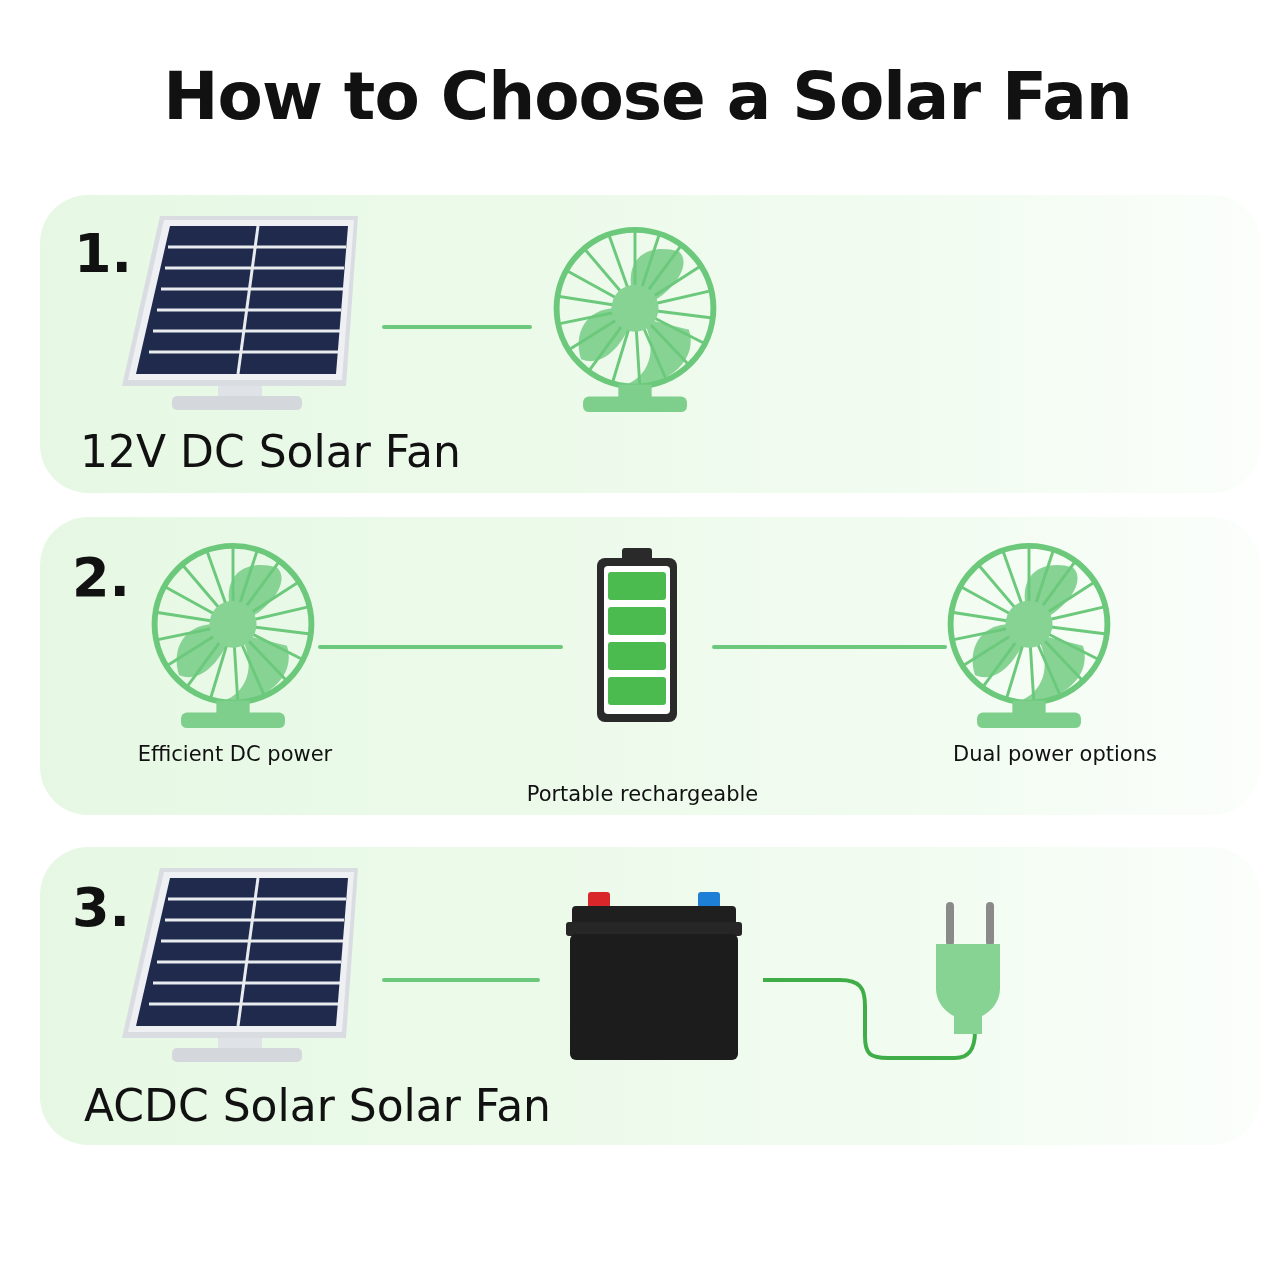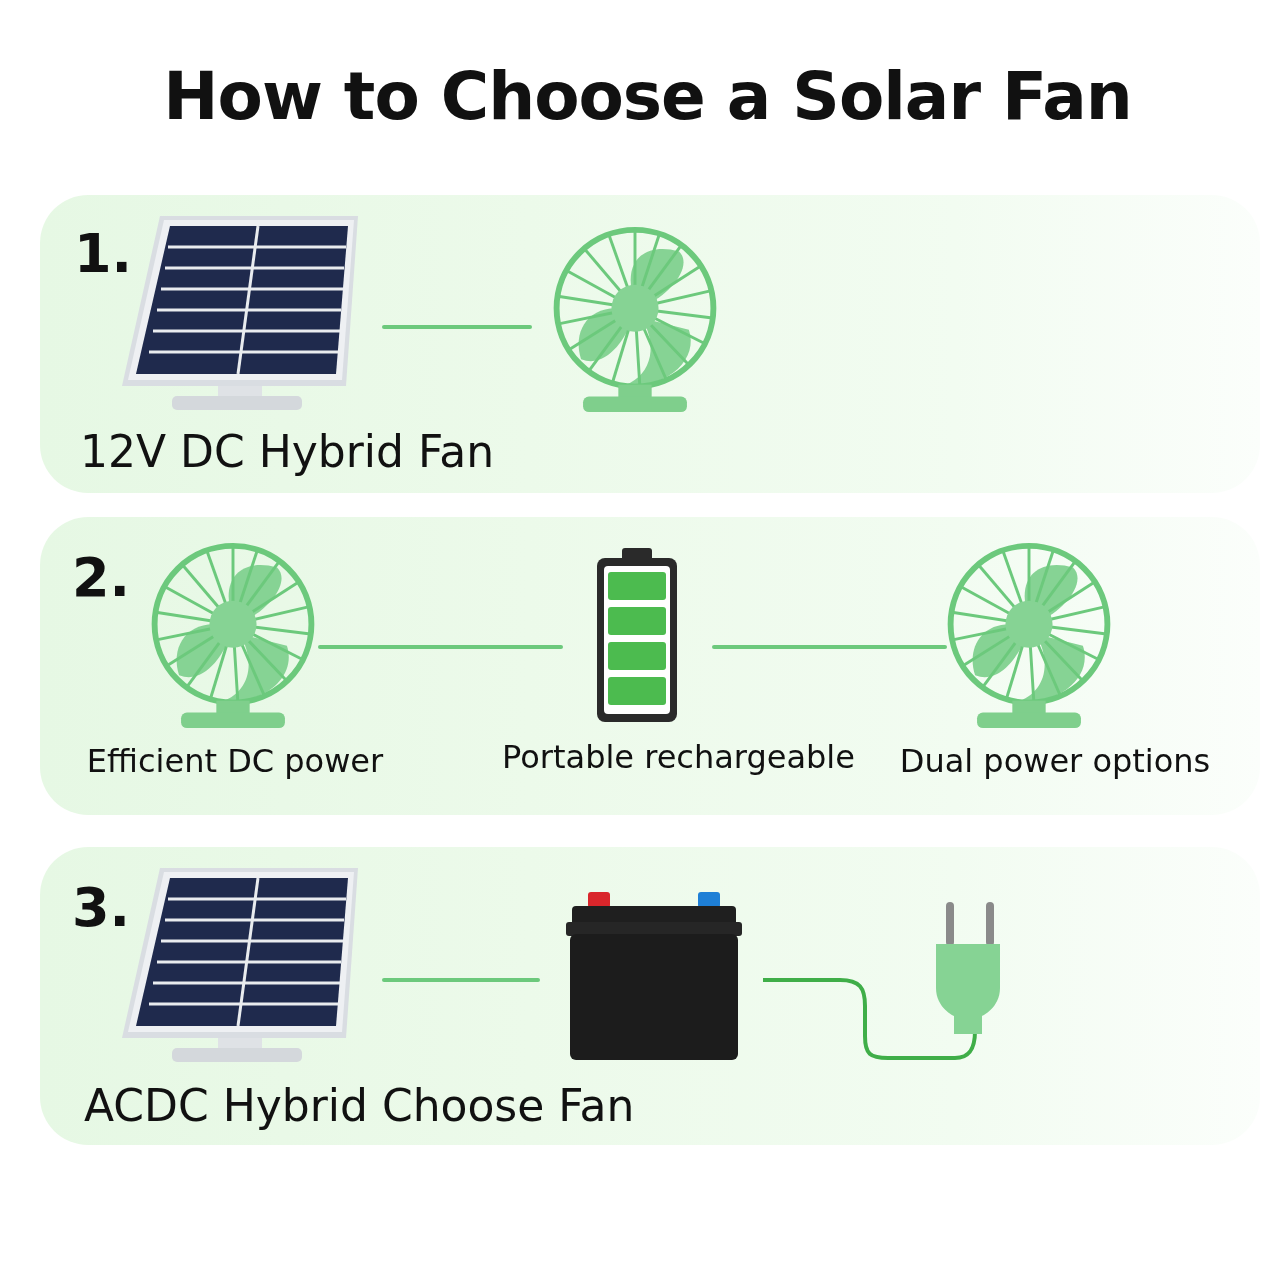--- a/index.html
+++ b/index.html
@@ -4,21 +4,21 @@
 <style>
   html,body{margin:0;padding:0;}
   body{width:1280px;height:1280px;background:#ffffff;position:relative;overflow:hidden;font-family:"Liberation Sans",sans-serif;}
   .title{position:absolute;left:0;top:58px;width:1295px;text-align:center;font-size:66px;font-weight:bold;color:#111;font-family:"DejaVu Sans",sans-serif;letter-spacing:-1px;}
   .card{position:absolute;left:40px;width:1220px;border-radius:48px;background:linear-gradient(90deg,#e6f8e4 0%,#ecfaea 40%,#f2fcf1 75%,#fbfefb 100%);}
   .card1{top:195px;height:298px;}
   .card2{top:517px;height:298px;}
   .card3{top:847px;height:298px;}
   .num{position:absolute;font-size:54px;font-weight:bold;color:#111;font-family:"DejaVu Sans",sans-serif;}
   .label-big{position:absolute;font-size:44px;color:#111;font-family:"DejaVu Sans",sans-serif;}
-  .label-sm{position:absolute;font-size:32px;color:#111;font-family:"DejaVu Sans",sans-serif;text-align:center;}
+  .label-sm{position:absolute;font-size:21px;color:#111;font-family:"DejaVu Sans",sans-serif;text-align:center;}
   .connector{position:absolute;height:4px;background:#6cc97c;border-radius:2px;}
   .abs{position:absolute;}
 </style>
 </head>
 <body>
 
 <svg width="0" height="0" style="position:absolute">
   <defs>
     <symbol id="solar" viewBox="0 0 240 200">
       <polygon points="40,2 238,2 226,172 2,172" fill="#d9dde2"></polygon>
@@ -74,21 +74,21 @@
 
 <div class="card card1"></div>
 <div class="num" style="left:74px;top:222px;">1.</div>
 <svg class="abs" style="left:120px;top:214px;" width="240" height="200">
     <use href="#solar"></use>
   </svg>
 <div class="connector" style="left:382px;top:325px;width:150px;"></div>
 <svg class="abs" style="left:550px;top:222px;" width="170" height="196">
     <use href="#fan"></use>
   </svg>
-<div class="label-big" style="left:80px;top:426px;">12V DC Hybrid Fan</div>
+<div class="label-big" style="left:80px;top:426px;">12V DC Solar Fan</div>
 
 <div class="card card2"></div>
 <div class="num" style="left:72px;top:546px;">2.</div>
 <svg class="abs" style="left:148px;top:538px;" width="170" height="196">
     <use href="#fan"></use>
   </svg>
 <div class="connector" style="left:318px;top:645px;width:245px;"></div>
 <svg class="abs" style="left:594px;top:546px;" width="86" height="180">
   <rect x="28" y="2" width="30" height="14" rx="3" fill="#2a2a2a"></rect>
   <rect x="3" y="12" width="80" height="164" rx="8" fill="#2a2a2a"></rect>
@@ -96,21 +96,21 @@
   <rect x="14" y="26" width="58" height="28" rx="3" fill="#4cbb4f"></rect>
   <rect x="14" y="61" width="58" height="28" rx="3" fill="#4cbb4f"></rect>
   <rect x="14" y="96" width="58" height="28" rx="3" fill="#4cbb4f"></rect>
   <rect x="14" y="131" width="58" height="28" rx="3" fill="#4cbb4f"></rect>
 </svg>
 <div class="connector" style="left:712px;top:645px;width:235px;"></div>
 <svg class="abs" style="left:944px;top:538px;" width="170" height="196">
     <use href="#fan"></use>
   </svg>
 <div class="label-sm" style="left:60px;top:742px;width:350px;">Efficient DC power</div>
-<div class="label-sm" style="left:460px;top:738px;width:365px;margin-left:36px;">Portable rechargeable</div>
+<div class="label-sm" style="left:460px;top:782px;width:365px;">Portable rechargeable</div>
 <div class="label-sm" style="left:895px;top:742px;width:320px;">Dual power options</div>
 
 <div class="card card3"></div>
 <div class="num" style="left:72px;top:876px;">3.</div>
 <svg class="abs" style="left:120px;top:866px;" width="240" height="200">
     <use href="#solar"></use>
   </svg>
 <div class="connector" style="left:382px;top:978px;width:158px;"></div>
 <svg class="abs" style="left:566px;top:890px;" width="176" height="172">
   <rect x="22" y="2" width="22" height="16" rx="3" fill="#d9262b"></rect>
@@ -118,13 +118,13 @@
   <rect x="6" y="16" width="164" height="20" rx="4" fill="#1f1f1f"></rect>
   <rect x="0" y="32" width="176" height="14" rx="3" fill="#262626"></rect>
   <rect x="4" y="44" width="168" height="126" rx="6" fill="#1c1c1c"></rect>
 </svg>
 <svg class="abs" style="left:760px;top:896px;" width="240" height="166">
   <path d="M3,84 L80,84 C100,84 105,92 105,110 L105,140 C105,158 110,162 128,162 L195,162 C210,162 215,152 215,135 L215,130" fill="none" stroke="#3fae48" stroke-width="4"></path>
   <rect x="186" y="6" width="8" height="44" rx="4" fill="#8a8a8a"></rect>
   <rect x="226" y="6" width="8" height="44" rx="4" fill="#8a8a8a"></rect>
   <path d="M176,48 L240,48 L240,92 C240,112 222,120 222,120 L222,138 L194,138 L194,120 C194,120 176,112 176,92 Z" fill="#86d394"></path>
 </svg>
-<div class="label-big" style="left:84px;top:1080px;">ACDC Hybrid Choose Fan</div>
+<div class="label-big" style="left:84px;top:1080px;">ACDC Solar Solar Fan</div>
 
 </body></html>

